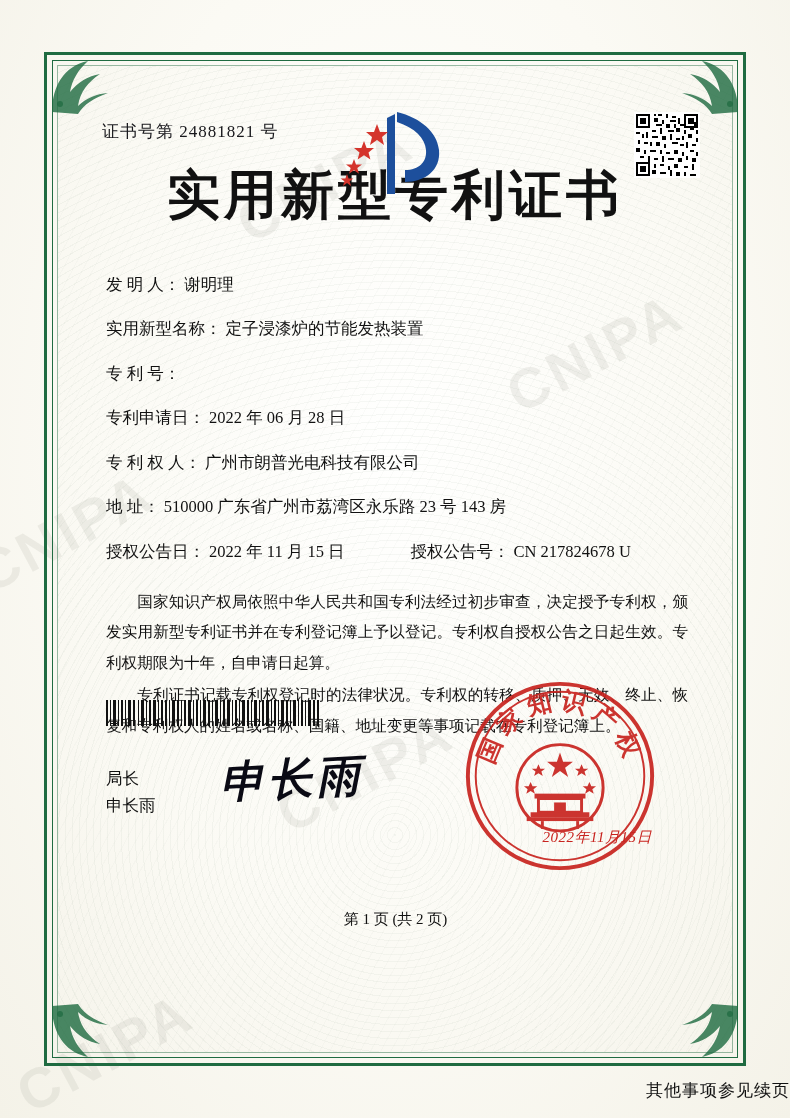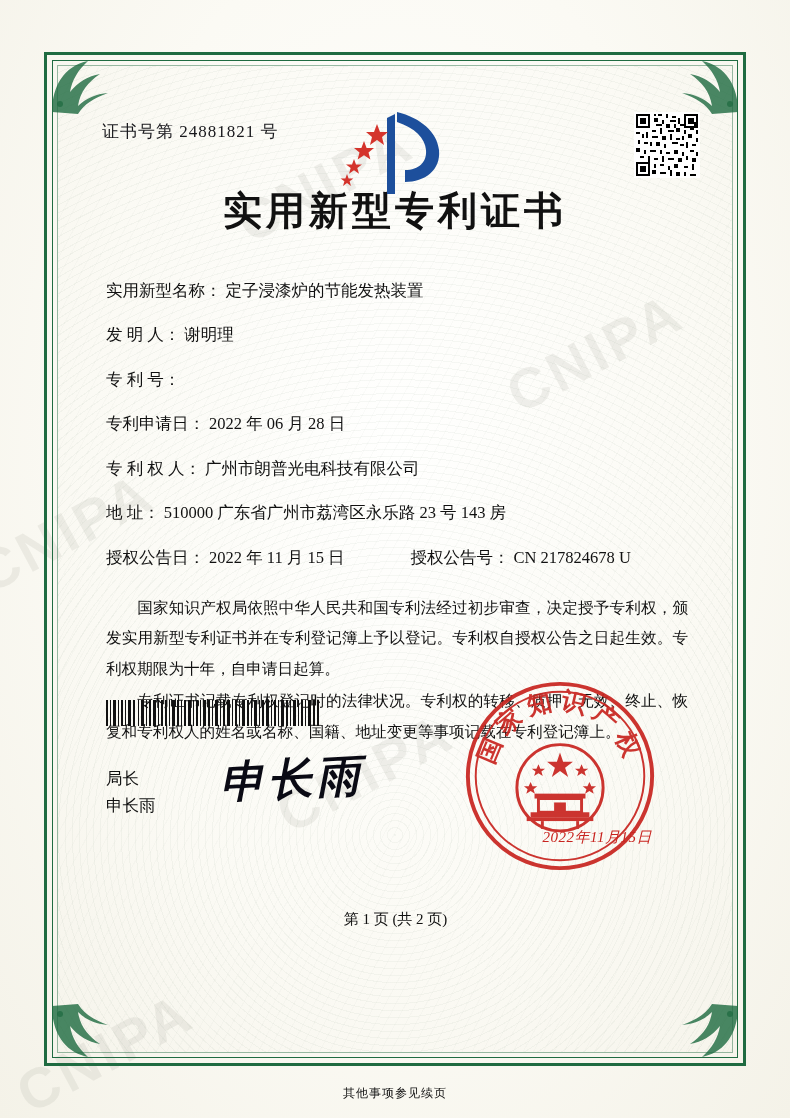--- a/index.html
+++ b/index.html
@@ -114,25 +114,24 @@
     position: absolute;
     right: 10px;
     top: 22px;
     width: 66px;
     height: 66px;
     background: #fff;
   }
   .qr svg { display:block; width:100%; height:100%; }
 
   .title {
-    margin-top: 24px;
     text-align: center;
     font-family: Liberation Sans, sans-serif;
     font-weight: bold;
-    font-size: 39px;
+    font-size: 53px;
     letter-spacing: 4px;
     color: #111;
   }
 
   .fields {
     margin-top: 42px;
     padding-left: 26px;
     padding-right: 10px;
   }
   .frow {
@@ -230,22 +229,22 @@
     top: 820px;
     text-align: center;
     font-size: 15px;
     color: #111;
   }
 
   .footnote {
     position: absolute;
     left: 0; right: 0;
     bottom: 16px;
-    text-align: center;
-    font-size: 12px;
+    text-align: right;
+    font-size: 17px;
     color: #111;
     letter-spacing: 1px;
   }
 </style>
 </head>
 <body>
 
 <div id="page">
 
   <div class="watermark" style="left:230px; top:150px; font-size:56px; transform:rotate(-28deg);">CNIPA</div>
@@ -390,26 +389,26 @@
               <rect x="30" y="5" width="1" height="2"></rect>
           </g>
         </svg>
       </div>
     </div>
 
     <div class="title">实用新型专利证书</div>
 
     <div class="fields">
       <div class="frow">
+        <span class="flabel">发 明 人：</span>
+        <span class="fvalue">谢明理</span>
+      </div>
+      <div class="frow">
         <span class="flabel">实用新型名称：</span>
         <span class="fvalue">定子浸漆炉的节能发热装置</span>
-      </div>
-      <div class="frow">
-        <span class="flabel">发 明 人：</span>
-        <span class="fvalue">谢明理</span>
       </div>
       <div class="frow">
         <span class="flabel">专 利 号：</span>
       </div>
       <div class="frow">
         <span class="flabel">专利申请日：</span>
         <span class="fvalue">2022 年 06 月 28 日</span>
       </div>
       <div class="frow">
         <span class="flabel">专 利 权 人：</span>

